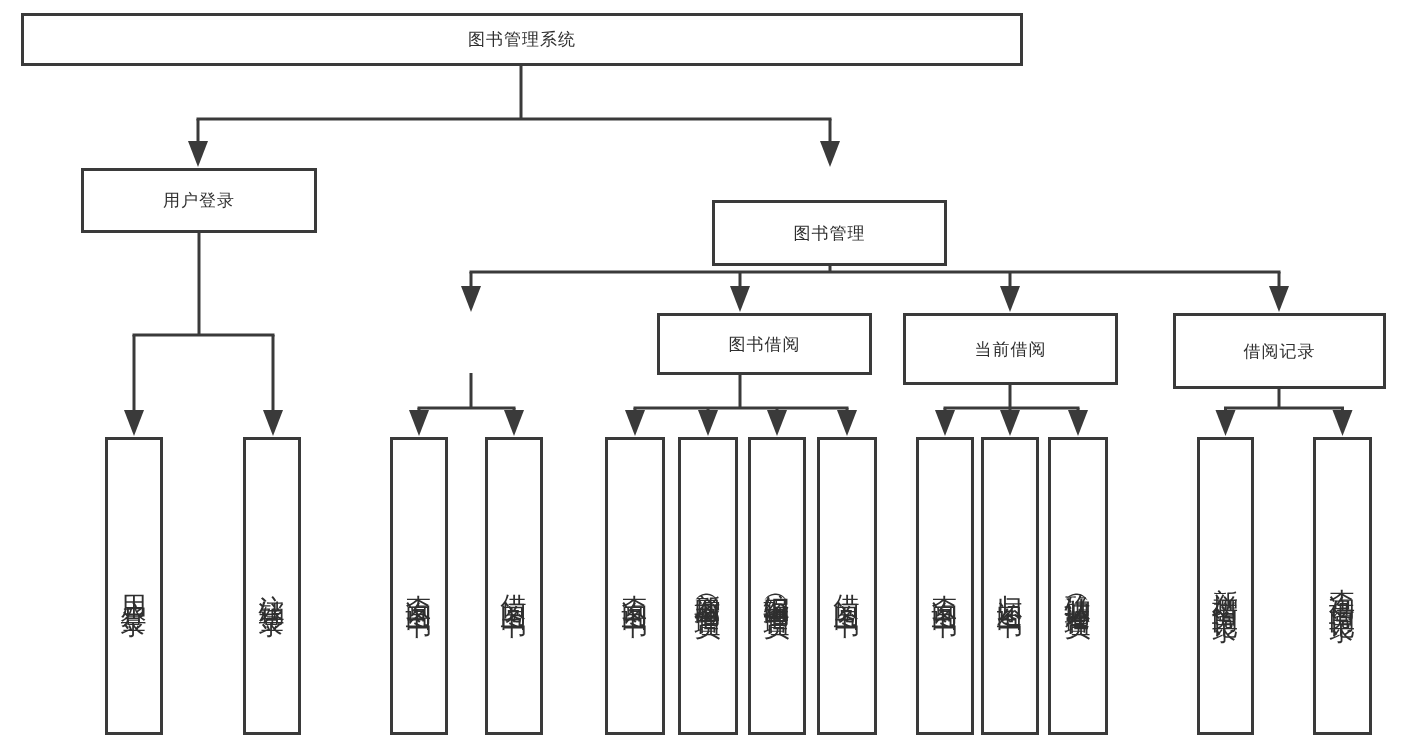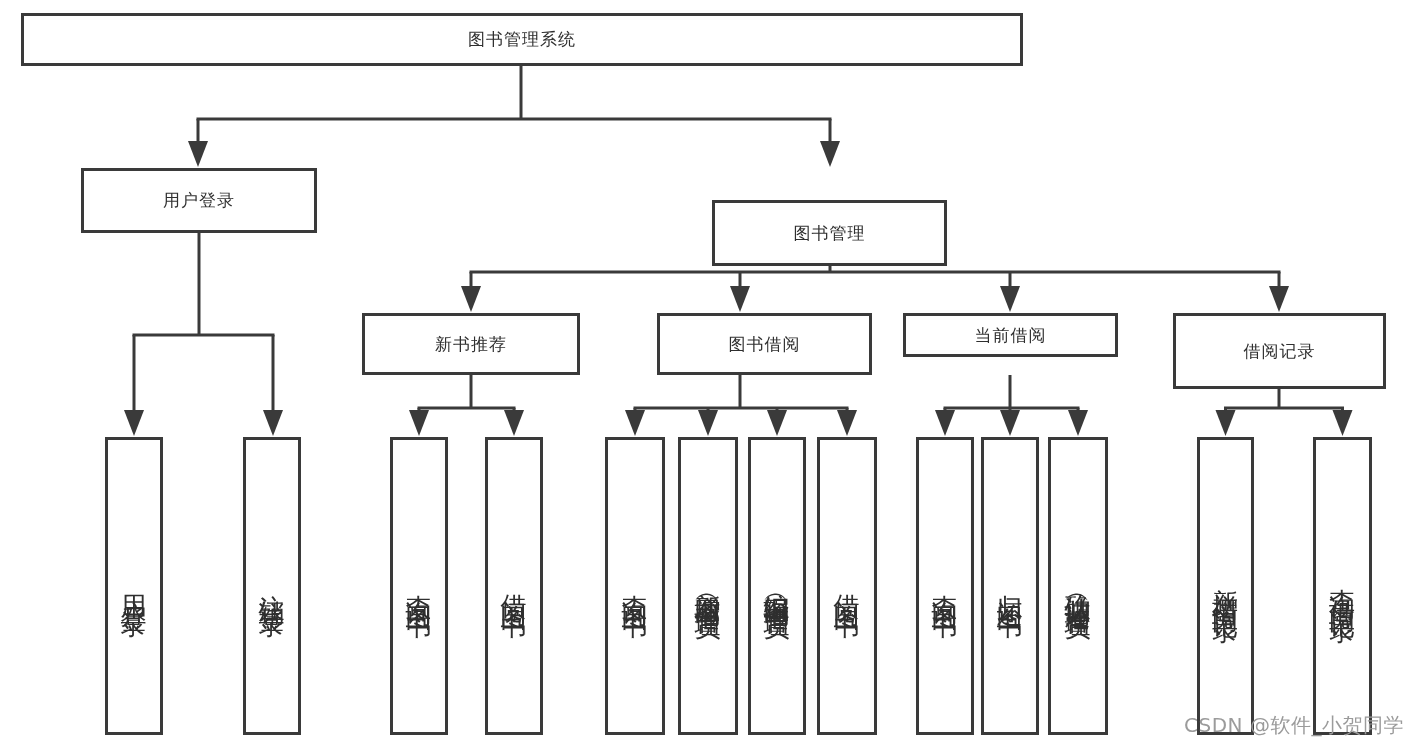--- a/index.html
+++ b/index.html
@@ -120,38 +120,36 @@
       <polygon points="1215.5,410 1235.5,410 1225.5,436"></polygon>
       <polygon points="1332.5,410 1352.5,410 1342.5,436"></polygon>
     </g>
   </svg>
 
   <div class="node" style="left:21px; top:13px; width:1002px; height:53px;">图书管理系统</div>
 
   <div class="node" style="left:81px; top:168px; width:236px; height:65px;">用户登录</div>
   <div class="node" style="left:712px; top:152px; width:235px; height:66px;margin-top:48px;">图书管理</div>
 
-  <div class="node" style="left:362px; top:313px; width:218px; height:62px;">新书推荐</div>
   <div class="node" style="left:632px; top:313px; width:215px; height:62px;margin-left:25px;">图书借阅</div>
-  <div class="node" style="left:903px; top:313px; width:215px; height:44px;">当前借阅</div>
+  <div class="node" style="left:903px; top:313px; width:215px; height:72px;">当前借阅</div>
   <div class="node" style="left:1173px; top:313px; width:213px; height:76px;">借阅记录</div>
 
   <div class="node leaf" style="left:105px; top:437px; width:58px; height:298px;">用户登录</div>
   <div class="node leaf" style="left:243px; top:437px; width:58px; height:298px;">注销登录</div>
 
   <div class="node leaf" style="left:390px; top:437px; width:58px; height:298px;">查询图书</div>
   <div class="node leaf" style="left:485px; top:437px; width:58px; height:298px;">借阅图书</div>
 
   <div class="node leaf" style="left:605px; top:437px; width:60px; height:298px;">查询图书</div>
   <div class="node leaf tight" style="left:678px; top:437px; width:60px; height:298px;">新增图书（管理员）</div>
   <div class="node leaf tight" style="left:748px; top:437px; width:58px; height:298px;">编辑图书（管理员）</div>
   <div class="node leaf" style="left:817px; top:437px; width:60px; height:298px;">借阅图书</div>
 
   <div class="node leaf" style="left:916px; top:437px; width:58px; height:298px;">查询图书</div>
   <div class="node leaf" style="left:981px; top:437px; width:58px; height:298px;">归还图书</div>
   <div class="node leaf tight" style="left:1048px; top:437px; width:60px; height:298px;">确认归还（管理员）</div>
 
   <div class="node leaf" style="left:1197px; top:437px; width:57px; height:298px;">新增借阅记录</div>
   <div class="node leaf" style="left:1313px; top:437px; width:59px; height:298px;">查询借阅记录</div>
 
-  <div class="watermark">CSDN @软件_小贺同学</div>
 
 </div>
 
 </body></html>

